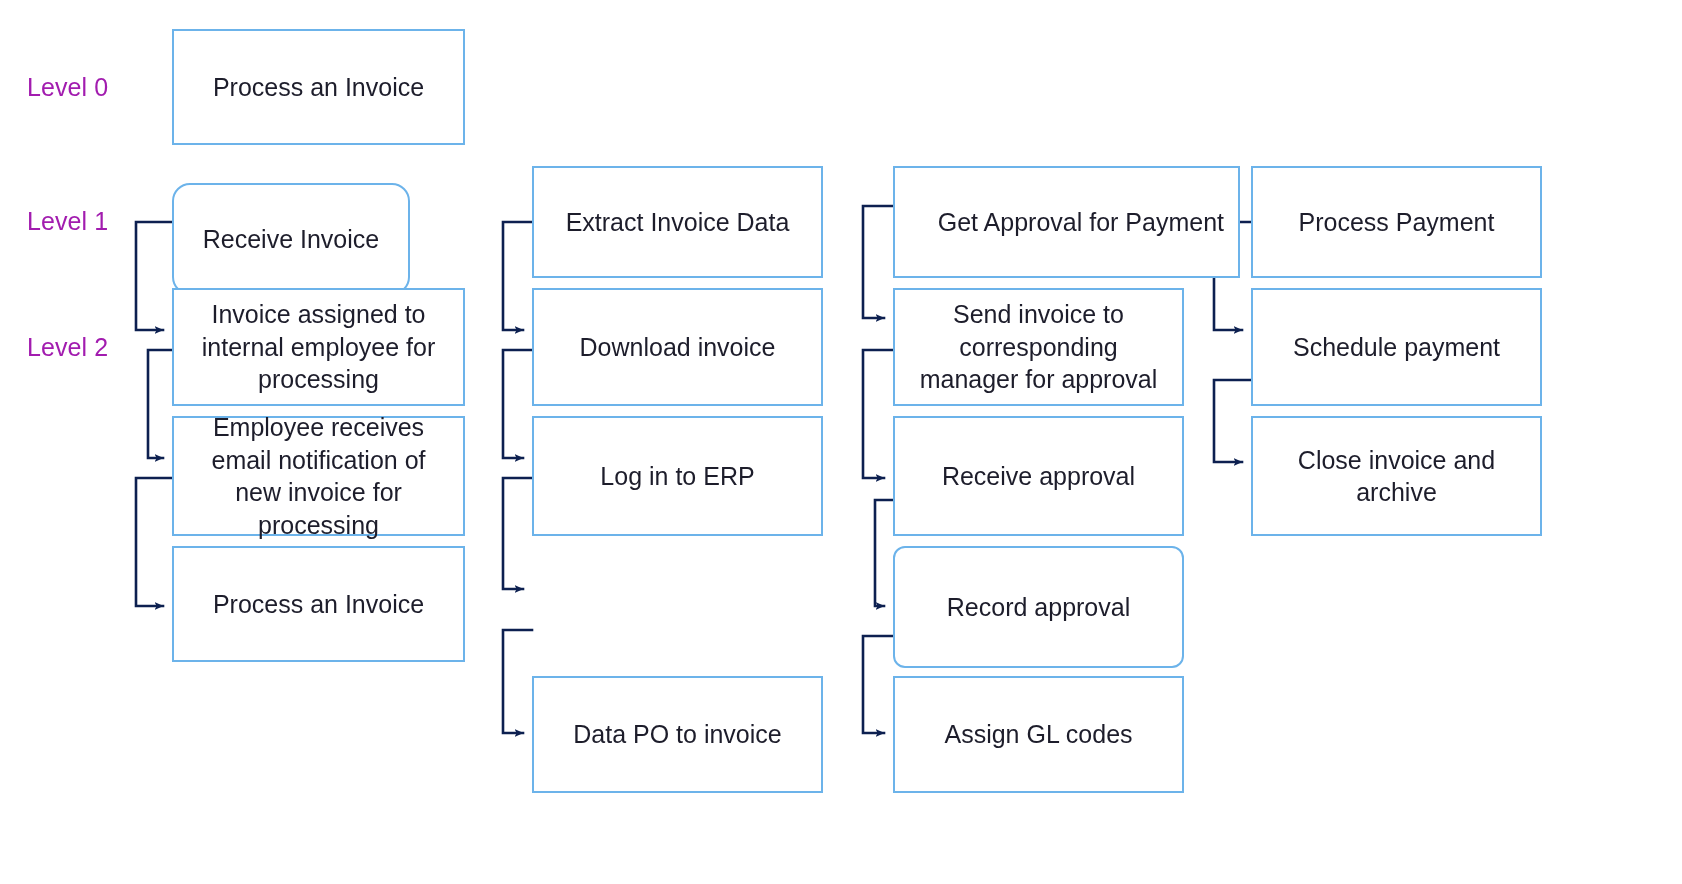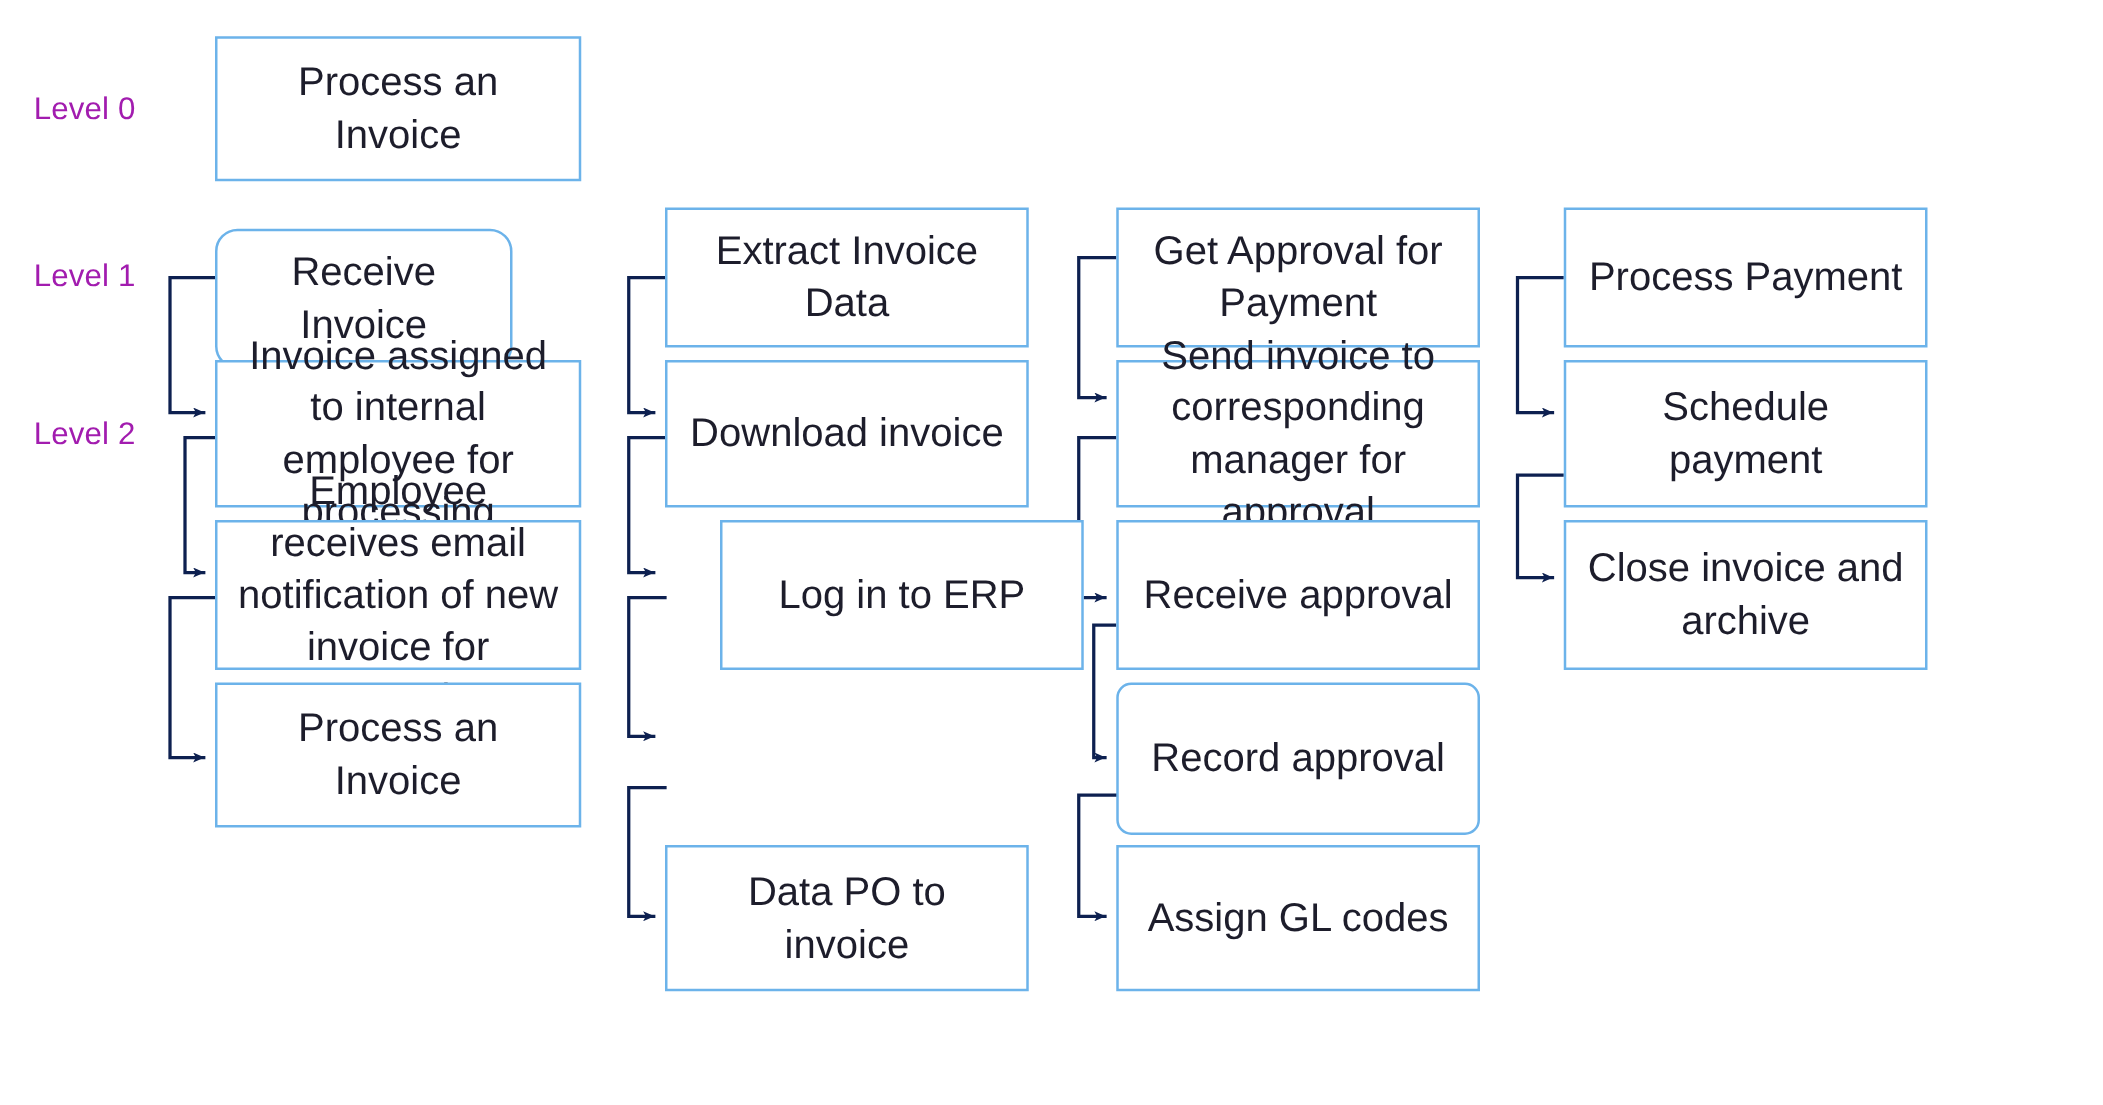--- a/index.html
+++ b/index.html
@@ -26,21 +26,21 @@
     position:absolute;
     box-sizing:border-box;
     border:2px solid #6cb3ea;
     background:#ffffff;
     display:flex;
     align-items:center;
     justify-content:center;
     text-align:center;
   }
   .node .node-label{
-    font-size:32px;
+    font-size:25px;
     color:#1d1d2b;
     line-height:1.30;
     padding:0 14px;
     display:block;
   }
 </style>
 </head>
 <body>
 
 <div id="canvas">
@@ -92,28 +92,28 @@
   <div class="node" style="left:172px;top:546px;width:293px;height:116px;">
     <span class="node-label">Process an Invoice</span>
   </div>
 
   <div class="node" style="left:532px;top:166px;width:291px;height:112px;">
     <span class="node-label">Extract Invoice Data</span>
   </div>
   <div class="node" style="left:532px;top:288px;width:291px;height:118px;">
     <span class="node-label">Download invoice</span>
   </div>
-  <div class="node" style="left:532px;top:416px;width:291px;height:120px;margin-left:44px;">
+  <div class="node" style="left:532px;top:416px;width:291px;height:120px;">
     <span class="node-label">Log in to ERP</span>
   </div>
   <div class="node" style="left:532px;top:676px;width:291px;height:117px;">
     <span class="node-label">Data PO to invoice</span>
   </div>
 
-  <div class="node" style="left:893px;top:166px;width:291px;height:112px;">
+  <div class="node" style="left:893px;top:166px;width:347px;height:112px;justify-content:flex-end;">
     <span class="node-label">Get Approval for Payment</span>
   </div>
   <div class="node" style="left:893px;top:288px;width:291px;height:118px;">
     <span class="node-label">Send invoice to corresponding manager for approval</span>
   </div>
   <div class="node" style="left:893px;top:416px;width:291px;height:120px;">
     <span class="node-label">Receive approval</span>
   </div>
   <div class="node" style="left:893px;top:546px;width:291px;height:122px;border-radius:12px;">
     <span class="node-label">Record approval</span>

